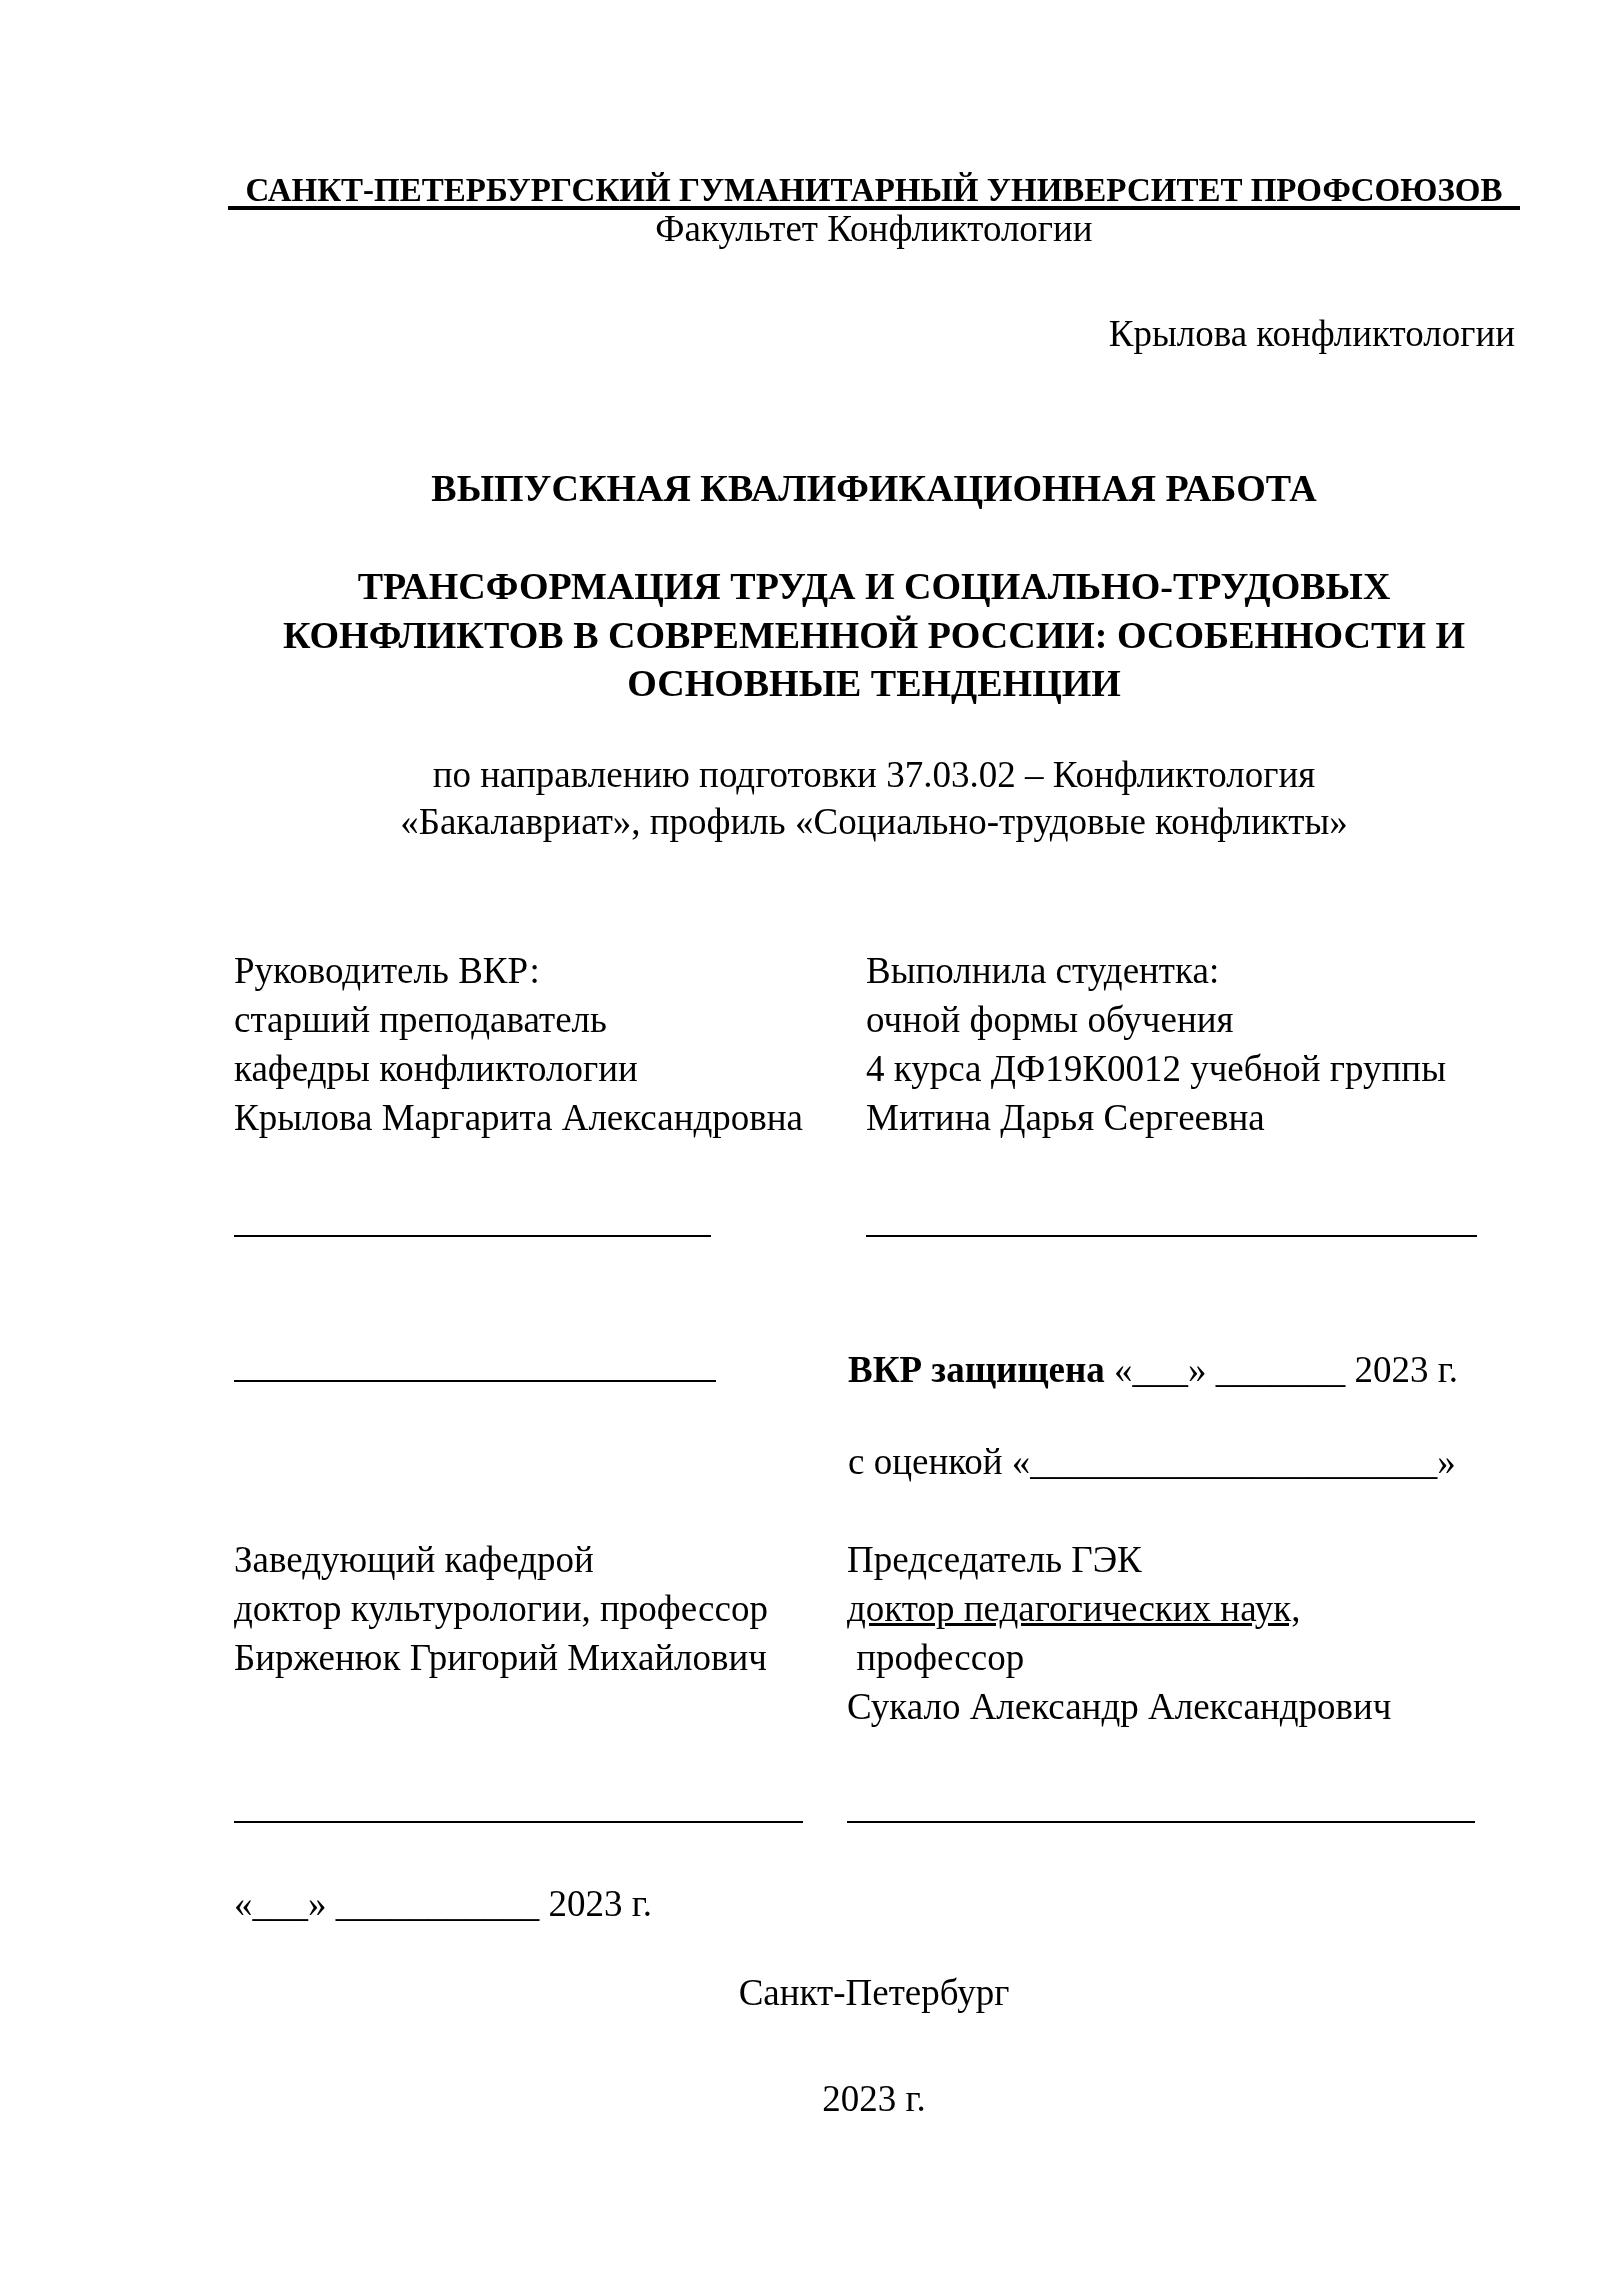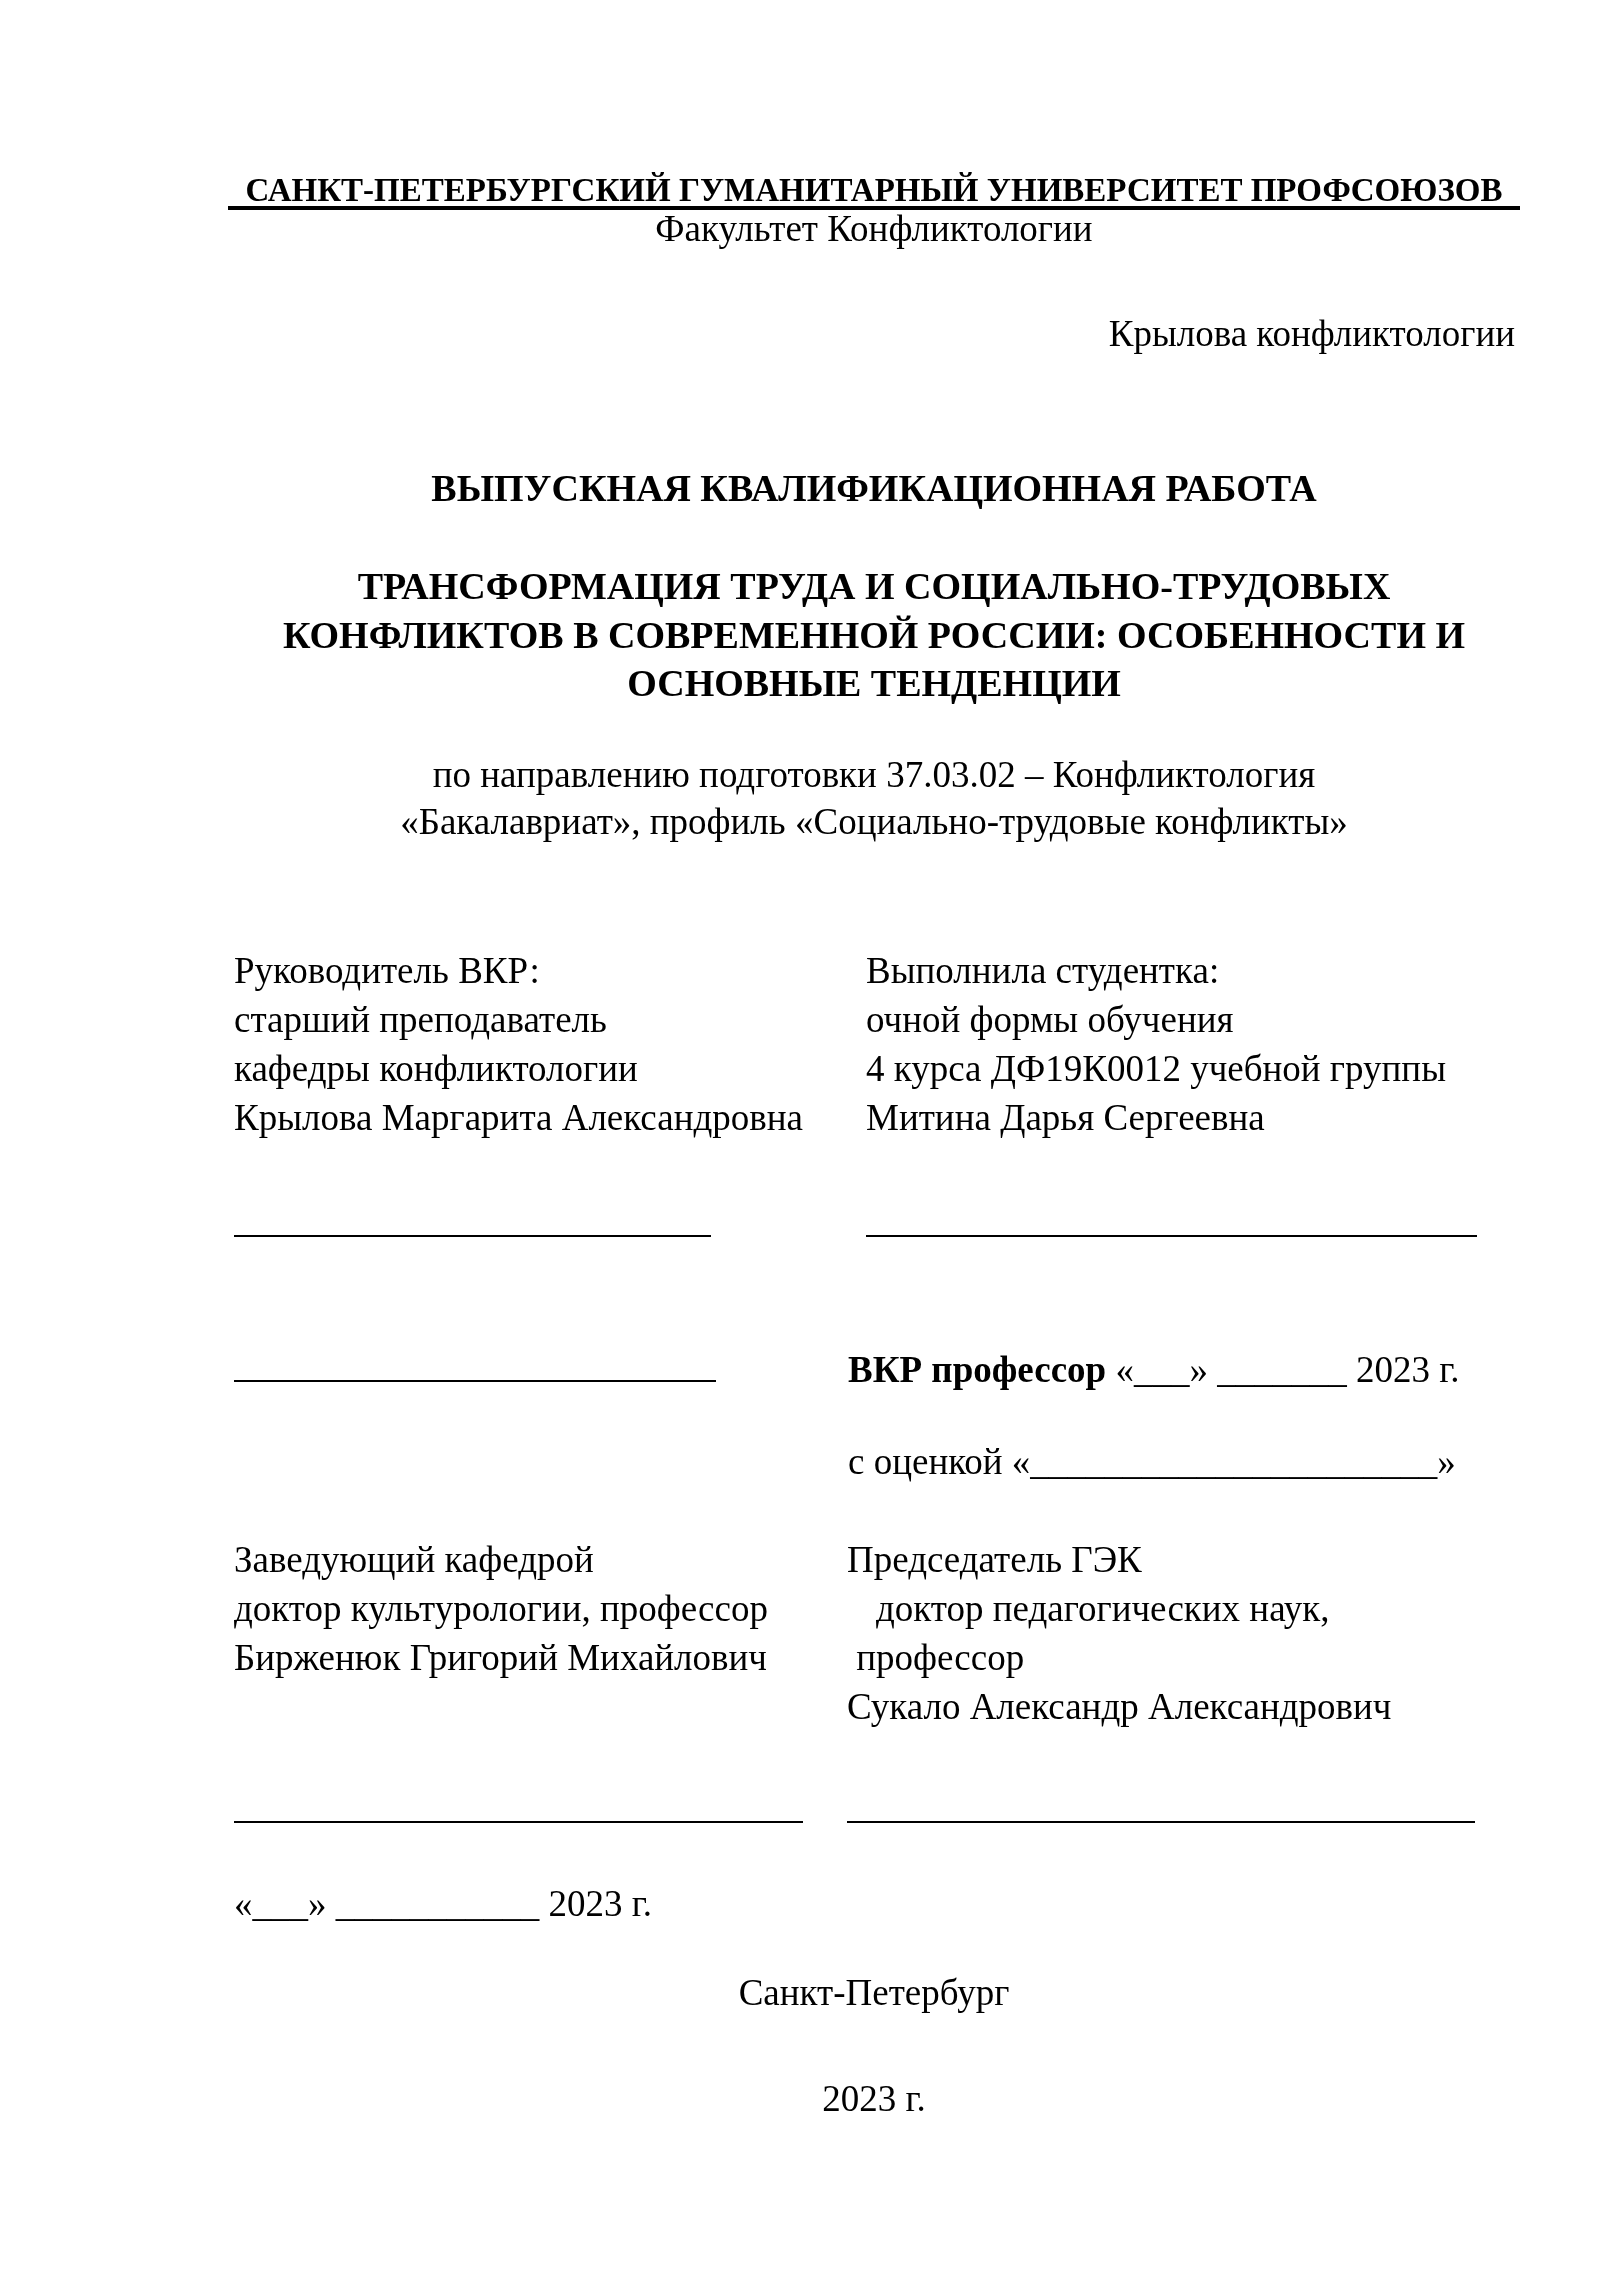--- a/index.html
+++ b/index.html
@@ -41,33 +41,33 @@
 
 <div>
   <div class="ln" style="left:866px;top:952px;">Выполнила студентка:</div>
   <div class="ln" style="left:866px;top:1001px;">очной формы обучения</div>
   <div class="ln" style="left:866px;top:1050px;">4 курса ДФ19К0012 учебной группы</div>
   <div class="ln" style="left:866px;top:1099px;">Митина Дарья Сергеевна</div>
   <div class="uline" style="left:866px;top:1235px;width:611px;"></div>
 </div>
 
 <div class="uline" style="left:234px;top:1380px;width:482px;"></div>
-<div class="ln" style="left:848px;top:1351px;"><span class="b">ВКР профессор</span><span> «___» _______ 2023 г.</span></div>
+<div class="ln" style="left:848px;top:1351px;"><span class="b">ВКР защищена</span><span> «___» _______ 2023 г.</span></div>
 <div class="ln" style="left:848px;top:1443px;">с оценкой «______________________»</div>
 
 <div>
   <div class="ln" style="left:234px;top:1541px;">Заведующий кафедрой</div>
   <div class="ln" style="left:234px;top:1590px;">доктор культурологии, профессор</div>
   <div class="ln" style="left:234px;top:1639px;">Бирженюк Григорий Михайлович</div>
   <div class="uline" style="left:234px;top:1821px;width:569px;"></div>
 </div>
 
 <div>
   <div class="ln" style="left:847px;top:1541px;">Председатель ГЭК</div>
-  <div class="ln" style="left:876px;top:1590px;">доктор педагогических наук,</div>
+  <div class="ln" style="left:847px;top:1590px;text-decoration:underline;">доктор педагогических наук,</div>
   <div class="ln" style="left:847px;top:1639px;"> профессор</div>
   <div class="ln" style="left:847px;top:1688px;">Сукало Александр Александрович</div>
   <div class="uline" style="left:847px;top:1821px;width:628px;"></div>
 </div>
 
 <div class="ln" style="left:234px;top:1885px;">«___» ___________ 2023 г.</div>
 
 <div class="ctr-inner" style="top:1974px;font-size:37px;">Санкт-Петербург</div>
 <div class="ctr-inner" style="top:2080px;font-size:37px;">2023 г.</div>
 

